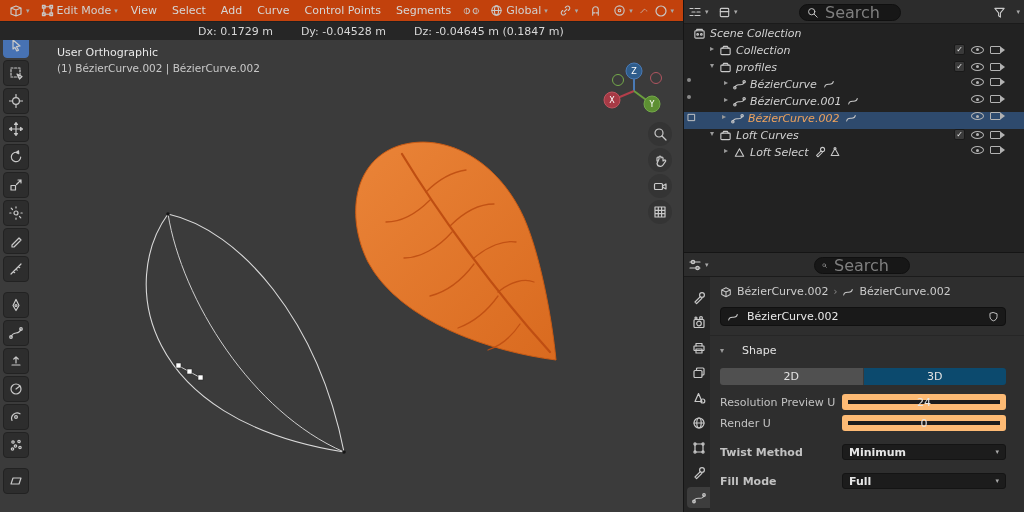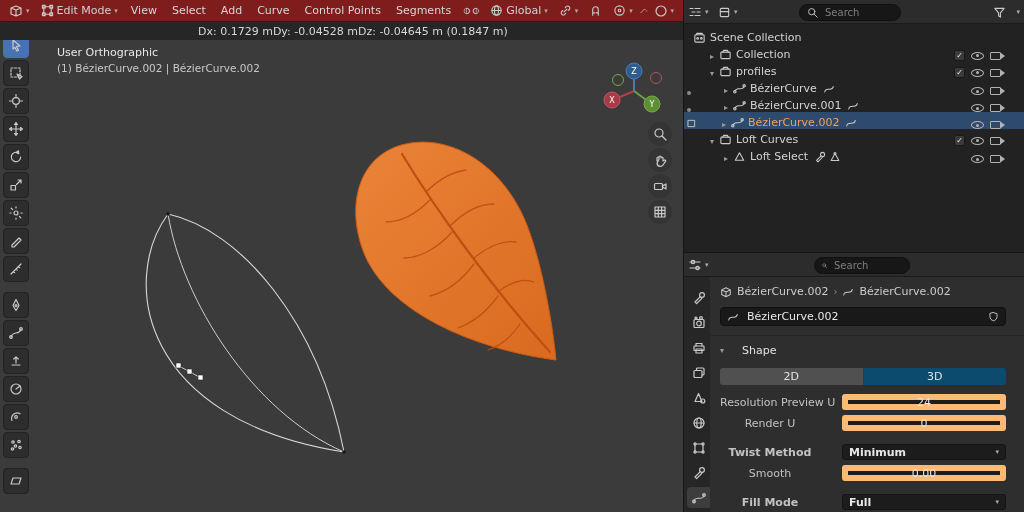--- a/index.html
+++ b/index.html
@@ -1,32 +1,32 @@
 <!DOCTYPE html>
 <html><head>
 <meta charset="utf-8">
 <style>
   * { box-sizing: border-box; }
   body { margin:0; background:#111; font-family:"DejaVu Sans","Liberation Sans",sans-serif; font-size:11px; color:#d0d0d0; }
   .app { position:relative; width:1024px; height:512px; overflow:hidden; background:#3b3b3b; }
 
   
-  .vp-header { position:absolute; left:0; top:0; width:683px; height:22px; background:#7f1d1d;
+  .vp-header { position:absolute; left:0; top:0; width:683px; height:22px; background:#c2410c;
     display:flex; align-items:center; padding:4px 4px; gap:1px; border-bottom:1px solid #202020; z-index:30; }
   .menu { padding:0 7px; line-height:22px; color:#d6d6d6; white-space:nowrap; }
   .dd { display:flex; align-items:center; gap:3px; padding:0 5px; height:18px; border-radius:3px; white-space:nowrap; }
   .caret { font-size:7px; color:#aaa; }
   .caret::after { content:"▾"; }
   .hspacer { flex:1; }
   .ic { display:block; }
   .ic path, .ic rect, .ic circle, .ic ellipse, .ic line { stroke:#c9c9c9; fill:none; stroke-width:1.2; stroke-linecap:round; stroke-linejoin:round; }
 
   
   .strip { position:absolute; left:0; top:22px; width:683px; height:18px; background:#262626;
-    display:flex; align-items:center; padding-left:198px; gap:0; color:#d8d8d8; z-index:25; }
+    display:flex; align-items:center; padding-left:198px; gap:28px; color:#d8d8d8; z-index:25; }
 
   
   .toolbar { position:absolute; left:3px; top:32px; width:27px; display:flex; flex-direction:column; gap:2px; z-index:20; }
   .tool { width:26px; height:26px; background:#2d2d2d; border:1px solid #222; border-radius:4px;
     display:flex; align-items:center; justify-content:center; }
   .tool.active { background:#4772b3; border-color:#4772b3; }
   .tool.gap { margin-top:8px; }
 
   
   .canvas { position:absolute; left:0; top:0; width:683px; height:512px; }
@@ -40,24 +40,24 @@
 
   
   .right { position:absolute; left:683px; top:0; width:341px; height:512px; background:#222; border-left:1px solid #151515; }
 
   
   .outliner { position:absolute; top:0; left:0; right:0; height:253px; background:#222222; border-bottom:1px solid #151515; }
   .panel-header { position:relative; height:24px; background:#2c2c2c; border-bottom:1px solid #1b1b1b; }
   .ph-item { position:absolute; top:0; height:24px; display:flex; align-items:center; gap:3px; }
   .search-pill { background:#171717; border:1px solid #101010; border-radius:9px; height:17px;
     display:flex; align-items:center; gap:5px; padding:0 7px; }
-  .search-pill input { background:transparent; border:none; outline:none; color:#cfcfcf; width:70px; font-size:10px; font-family:inherit; }
+  .search-pill input { background:transparent; border:none; outline:none; color:#cfcfcf; width:70px; font-size:16px; font-family:inherit; }
   .search-pill input::placeholder { color:#7f7f7f; }
   .orows { padding-top:3px; }
-  .orow { height:17px; display:flex; align-items:flex-end; padding-right:23px; color:#d2d2d2; }
+  .orow { height:17px; display:flex; align-items:flex-start; padding-right:23px; color:#d2d2d2;font-style:italic; }
   .orow.selected { background:#2e4a6d; }
   .orow.selected .olabel { color:#f0a35c; }
   .twisty { width:12px; text-align:center; color:#9a9a9a; font-size:8px; flex:0 0 12px; }
   .tw-open::after { content:"▾"; }
   .tw-closed::after { content:"▸"; }
   .oicon { margin:0 4px 0 1px; display:flex; }
   .olabel { white-space:nowrap; }
   .mini { margin-left:6px; display:flex; }
   .orow-right { margin-left:auto; display:flex; align-items:center; gap:6px; }
   .eye { width:13px; height:8px; border:1px solid #b2b2b2; border-radius:50%; position:relative; }
@@ -85,21 +85,21 @@
   .namefield input { flex:1; background:transparent; border:none; outline:none; color:#e8e8e8; font-size:11px; font-family:inherit; }
   .sep { border-top:1px solid #262626; margin:9px -18px 0 -10px; }
   .sect { margin-top:8px; display:flex; align-items:center; gap:18px; color:#e2e2e2; }
   .sect .twisty { width:auto; flex:none; }
   .seg { margin-top:11px; display:flex; height:17px; }
   .seg > div { flex:1; display:flex; align-items:center; justify-content:center; color:#e2e2e2; }
   .seg-2d { background:#505050; border-radius:3px 0 0 3px; border-right:1px solid #3a3a3a; }
   .seg-3d { background:#0c4a6e; border-radius:0 3px 3px 0; color:#fff; }
   .prow { margin-top:5px; height:16px; display:flex; align-items:center; }
   .prow.mt { margin-top:13px;font-weight:bold; }
-  .plbl { width:122px; text-align:center; padding-right:22px; color:#c2c2c2; white-space:nowrap; }
+  .plbl { width:122px; text-align:left; padding-right:22px; color:#c2c2c2; white-space:nowrap; }
   .pval { flex:1; height:16px; background:#1c1c1c; border:6px solid #fdba74; border-radius:3px;
     display:flex; align-items:center; justify-content:center; color:#e6e6e6; }
   .pdrop { flex:1; height:16px; background:#1c1c1c; border:1px solid #141414; border-radius:3px;
     display:flex; align-items:center; padding:0 6px; color:#e6e6e6; }
   .pdrop .caret { margin-left:auto; }
 </style>
 </head>
 <body>
 
 <div class="app">
@@ -693,24 +693,20 @@
           <span class="plbl">Render U</span>
           <div class="pval">0</div>
         </div>
         <div class="prow mt">
           <span class="plbl">Twist Method</span>
           <div class="pdrop">
             <span>Minimum</span>
             <span class="caret"></span>
           </div>
         </div>
-        <div class="prow">
-          <span class="plbl">Smooth</span>
-          <div class="pval">0.00</div>
-        </div>
         <div class="prow mt">
           <span class="plbl">Fill Mode</span>
           <div class="pdrop">
             <span>Full</span>
             <span class="caret"></span>
           </div>
         </div>
       </div>
     </div>
   </div>

